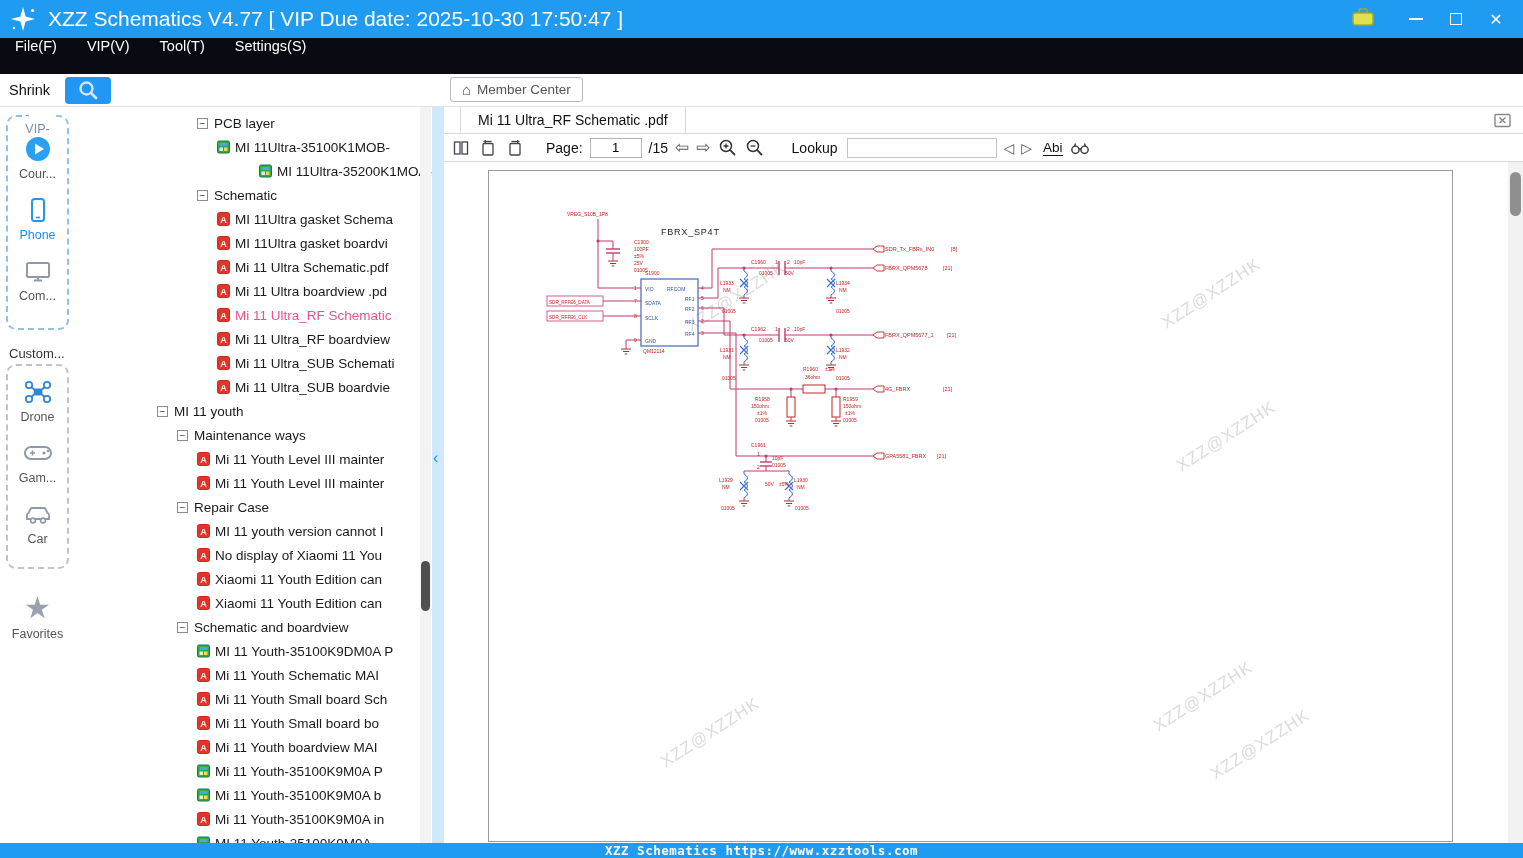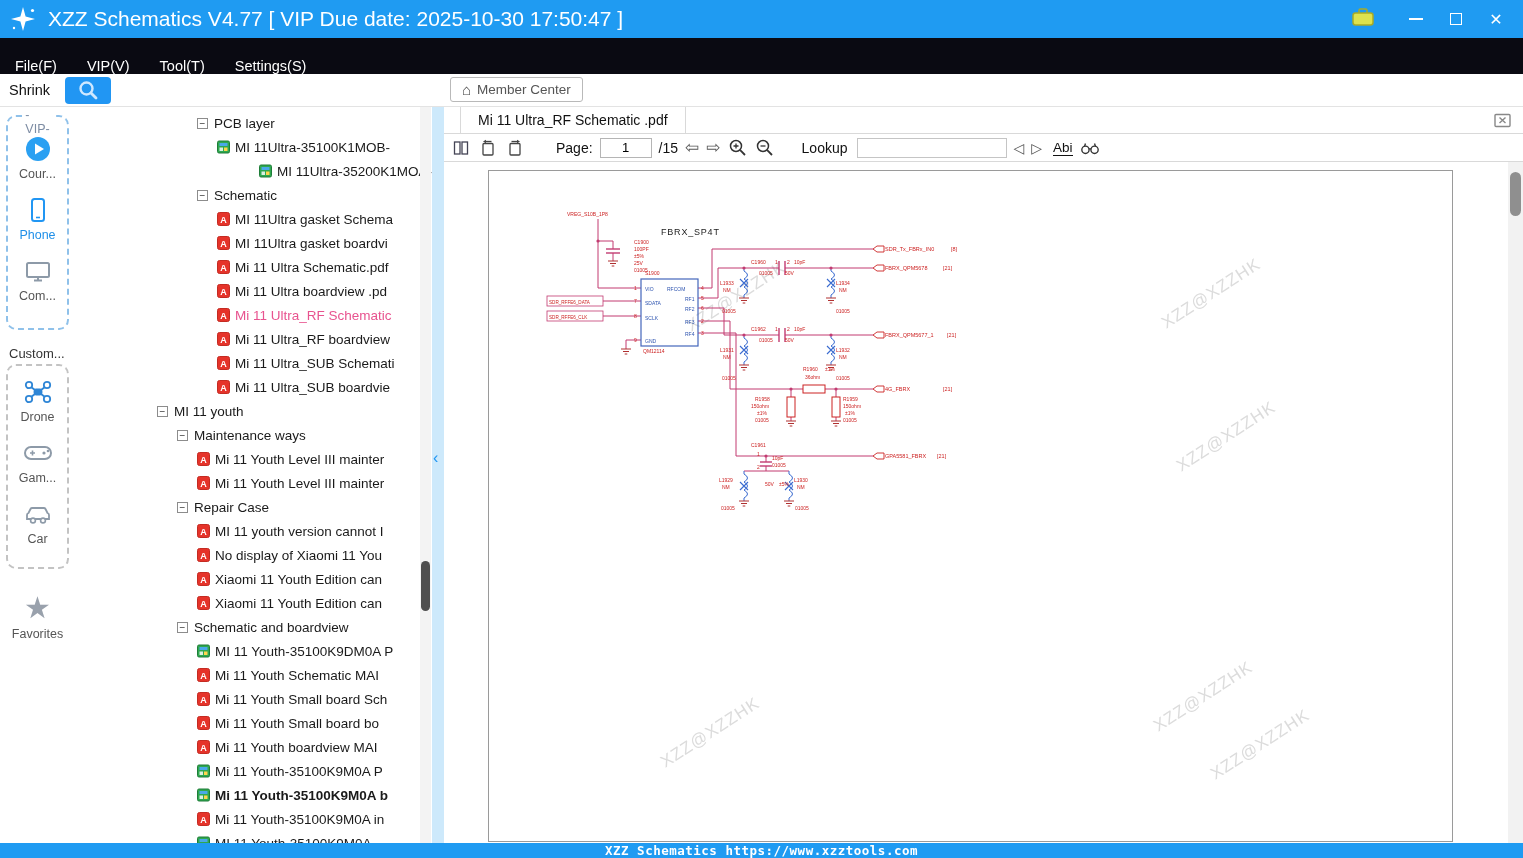--- a/index.html
+++ b/index.html
@@ -11,21 +11,21 @@
 .app-logo{width:30px;height:30px;margin:0 10px 0 8px}
 .title-text{font-size:21px}
 .tb-right{margin-left:auto;display:flex;align-items:center;gap:14px;padding-right:14px}
 .gold-icon{margin-right:14px}
 .win-btn{width:26px;height:26px;display:flex;align-items:center;justify-content:center;cursor:pointer}
 .min-bar{width:14px;height:2px;background:#fff}
 .max-box{width:12px;height:12px;border:1.6px solid #fff}
 .win-btn.close{font-size:16px;color:#fff}
 
 
-.menubar{height:36px;background:#0a0a12;display:flex;align-items:flex-end;flex:0 0 auto}
+.menubar{height:36px;background:#0a0a12;display:flex;align-items:flex-start;flex:0 0 auto}
 .menu-item{color:#fff;font-size:14.5px;padding:0 15px;cursor:pointer}
 
 
 .searchbar{height:33px;background:#fff;display:flex;align-items:center;border-bottom:1px solid #e3e3e3;flex:0 0 auto;position:relative}
 .shrink{font-size:14.5px;color:#111;margin:0 10px 0 9px;cursor:pointer}
 .search-wrap{position:relative}
 .search-input{width:298px;height:26px;border:1px solid #c9c9c9;border-radius:4px;padding:0 24px 0 10px;font-size:13px;color:#333;outline:none;font-family:"Liberation Sans",sans-serif}
 .search-input::placeholder{color:#b3b3b3}
 .dd{position:absolute;right:8px;top:4px;color:#999;font-size:12px}
 .search-btn{width:46px;height:27px;background:#2196f3;border:none;border-radius:4px;margin-left:5px;display:flex;align-items:center;justify-content:center;cursor:pointer}
@@ -65,21 +65,21 @@
 
 
 .main{flex:1;display:flex;flex-direction:column;min-width:0}
 .tabbar{height:27px;border-bottom:1px solid #d9d9d9;display:flex;align-items:stretch;position:relative;flex:0 0 auto}
 .tab{margin-left:16px;padding:0 17px;border-left:1px solid #d9d9d9;border-right:1px solid #d9d9d9;display:flex;align-items:center;font-size:14px;color:#111;background:#fff;cursor:pointer}
 .closedoc{position:absolute;right:12px;top:6px;cursor:pointer}
 
 .pdfbar{height:28px;border-bottom:1px solid #d9d9d9;display:flex;align-items:center;padding-left:7px;gap:7px;flex:0 0 auto}
 .pbtn{width:20px;height:20px;display:flex;align-items:center;justify-content:center;cursor:pointer}
 .plabel{font-size:14px;color:#111}
-.plabel.pgl{margin-left:24px}
+.plabel.pgl{margin-left:14px}
 .page-input{width:52px;height:20px;border:1px solid #b5b5b5;font-size:13px;text-align:center;outline:none;font-family:"Liberation Sans",sans-serif}
 .arrow{font-size:17px;color:#555;cursor:pointer;line-height:1}
 .plabel.lk{margin-left:20px}
 .lookup-input{width:150px;height:20px;border:1px solid #c5c5c5;outline:none;margin-left:2px;font-family:"Liberation Sans",sans-serif}
 .tri{font-size:14px;color:#555;cursor:pointer}
 .abi{font-size:13.5px;color:#111;border-bottom:1px solid #111;cursor:pointer;margin-left:4px}
 
 .viewer{flex:1;position:relative;overflow:hidden;background:#fff}
 .page{position:absolute;left:44px;top:8px;width:965px;height:672px;border:1px solid #9a9a9a;background:#fff;overflow:hidden}
 .v-scroll{position:absolute;right:0;top:0;width:15px;height:100%;background:#f2f2f2}
@@ -419,21 +419,21 @@
           </div>
           <div class="tree-row" style="padding-left: 122px;">
             <svg class="file-icon" width="13" height="14" viewBox="0 0 13 14">
               <rect x="0.5" y="1" width="12" height="12" rx="1.5" fill="#2fa84f" stroke="#1e7d39"></rect>
               <rect x="2.5" y="3" width="8" height="3" fill="#4aa8e8"></rect>
               <rect x="2.5" y="7.5" width="3.5" height="3.5" fill="#d9f0e2"></rect>
               <rect x="7" y="7.5" width="3.5" height="3.5" fill="#ffd54d"></rect>
             </svg>
             <span class="tree-label">Mi 11 Youth-35100K9M0A P</span>
           </div>
-          <div class="tree-row" style="padding-left: 122px; font-weight: bold;">
+          <div class="tree-row" style="padding-left: 122px;">
             <svg class="file-icon" width="13" height="14" viewBox="0 0 13 14">
               <rect x="0.5" y="1" width="12" height="12" rx="1.5" fill="#2fa84f" stroke="#1e7d39"></rect>
               <rect x="2.5" y="3" width="8" height="3" fill="#4aa8e8"></rect>
               <rect x="2.5" y="7.5" width="3.5" height="3.5" fill="#d9f0e2"></rect>
               <rect x="7" y="7.5" width="3.5" height="3.5" fill="#ffd54d"></rect>
             </svg>
             <span class="tree-label">Mi 11 Youth-35100K9M0A b</span>
           </div>
           <div class="tree-row" style="padding-left: 122px;">
             <svg class="file-icon" width="13" height="14" viewBox="0 0 13 14">

